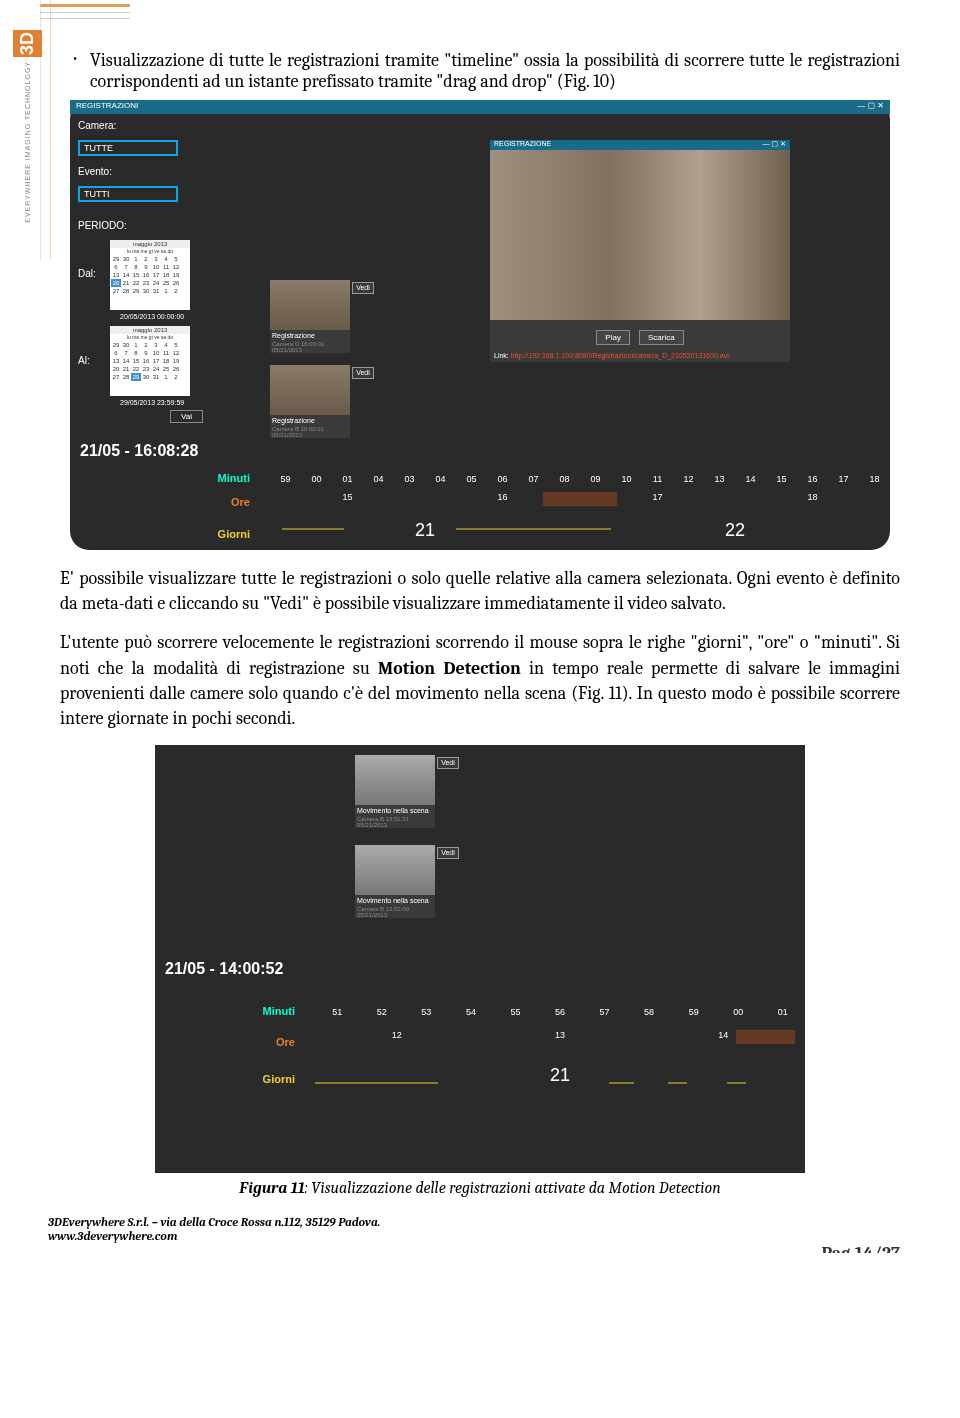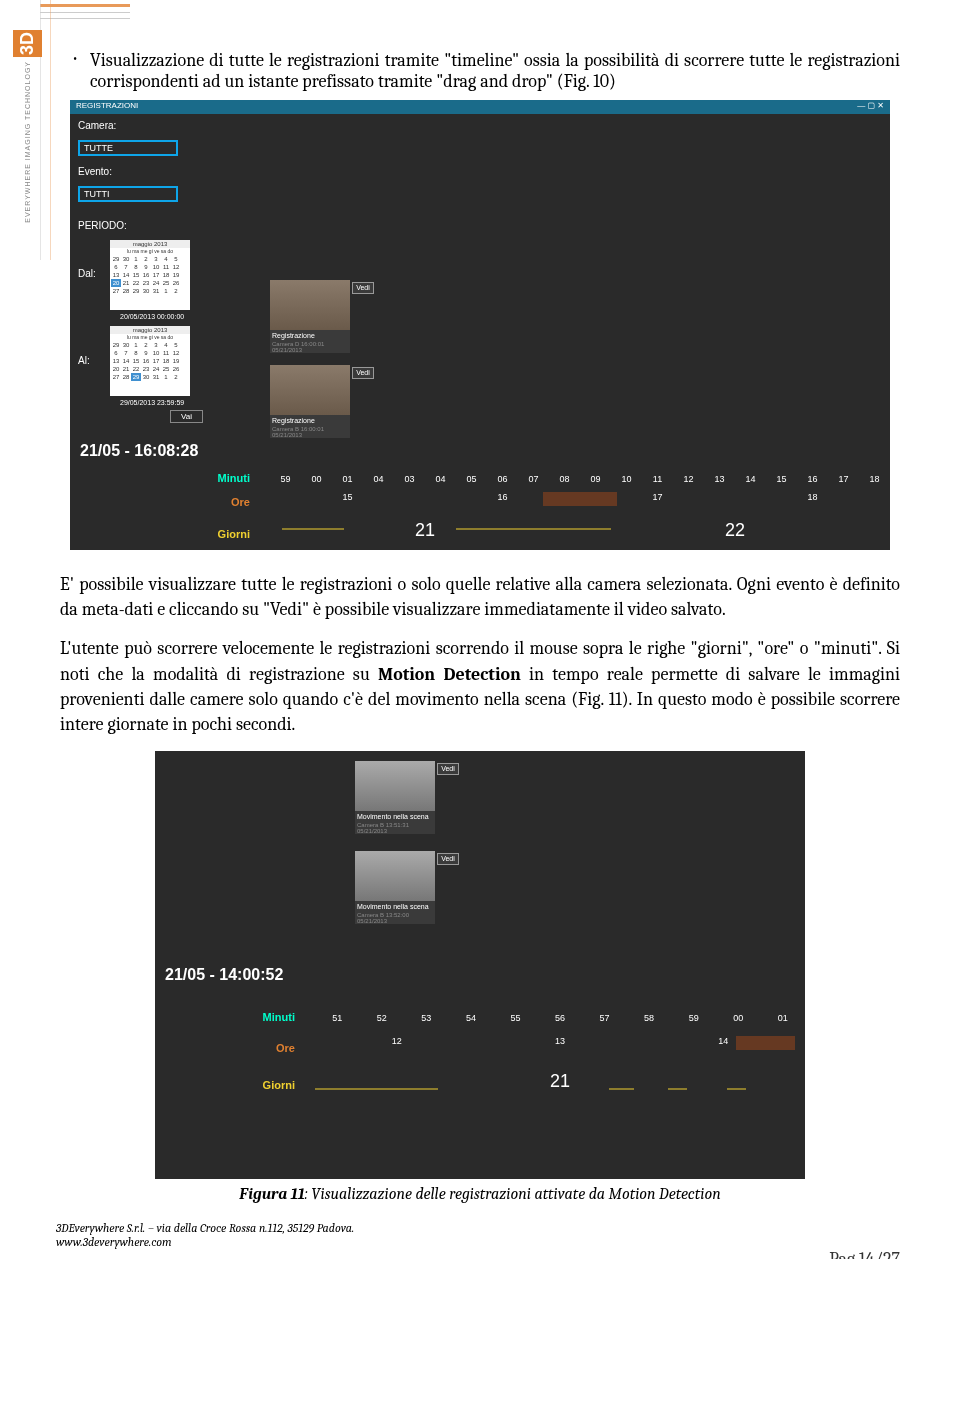--- a/index.html
+++ b/index.html
@@ -64,22 +64,23 @@
     margin-bottom: 6px;
   }
   .bullet-para .bullet {
     width: 30px;
     flex-shrink: 0;
     text-align: center;
     font-size: 14px;
   }
   .bullet-para .text { flex: 1; }
   .figure-img {
-    margin: 8px auto 22px auto;
+    margin: 8px auto 16px auto;
     position: relative;
+    border-radius: 19px;
   }
   .fig1 {
     width: 820px;
     height: 450px;
     background: #2a2a2a;
     font-family: Arial, sans-serif;
     color: #fff;
     position: relative;
   }
   .fig1 .titlebar {
@@ -164,23 +165,24 @@
     height: 428px;
     background: #2a2a2a;
     margin: 12px auto 6px auto;
     font-family: Arial, sans-serif;
     color:#fff;
     position:relative;
   }
   .footer {
     position: absolute;
     bottom: 10px;
-    left: 56px;
+    left: 48px;
     right: 60px;
     font-family: Cambria, Georgia, serif;
+    font-weight: bold;
   }
   .footer-line {
     font-style: italic;
     font-size: 12px;
   }
   .pagenum {
     position: absolute;
     right: 0;
     font-size: 18px;
     color: #333;
@@ -314,20 +316,35 @@
       <div class="meta">Registrazione</div>
       <div class="meta-sub">Camera D  16:00:01 05/21/2013</div>
     </div>
     <div class="thumb" style="top:265px;left:200px">
       <div class="img"></div>
       <div class="btn">Vedi</div>
       <div class="meta">Registrazione</div>
       <div class="meta-sub">Camera B  16:00:01 05/21/2013</div>
     </div>
 
+    <div class="preview" style="top:40px;left:420px;width:300px">
+      <div class="pv-titlebar">
+        <span>REGISTRAZIONE</span>
+        <span style="float:right;font-size:7px">— ▢ ✕</span>
+      </div>
+      <div class="pv-img" style="height:170px"></div>
+      <div class="pv-btns">
+        <span>Play</span>
+        <span>Scarica</span>
+      </div>
+      <div class="pv-link">
+        <span>Link:</span>
+        <a>http://192.168.1.100:8080/Registrazioni/camera_D_210520131600.avi</a>
+      </div>
+    </div>
 
     <div class="timestamp" style="top:342px;left:10px">21/05 - 16:08:28</div>
 
     <div class="timeline-row" style="top:372px">
       <span class="lbl minuti">Minuti</span>
       <div class="ticks" id="f1-min">
           <span>59</span>
           <span>00</span>
           <span>01</span>
           <span>04</span>

